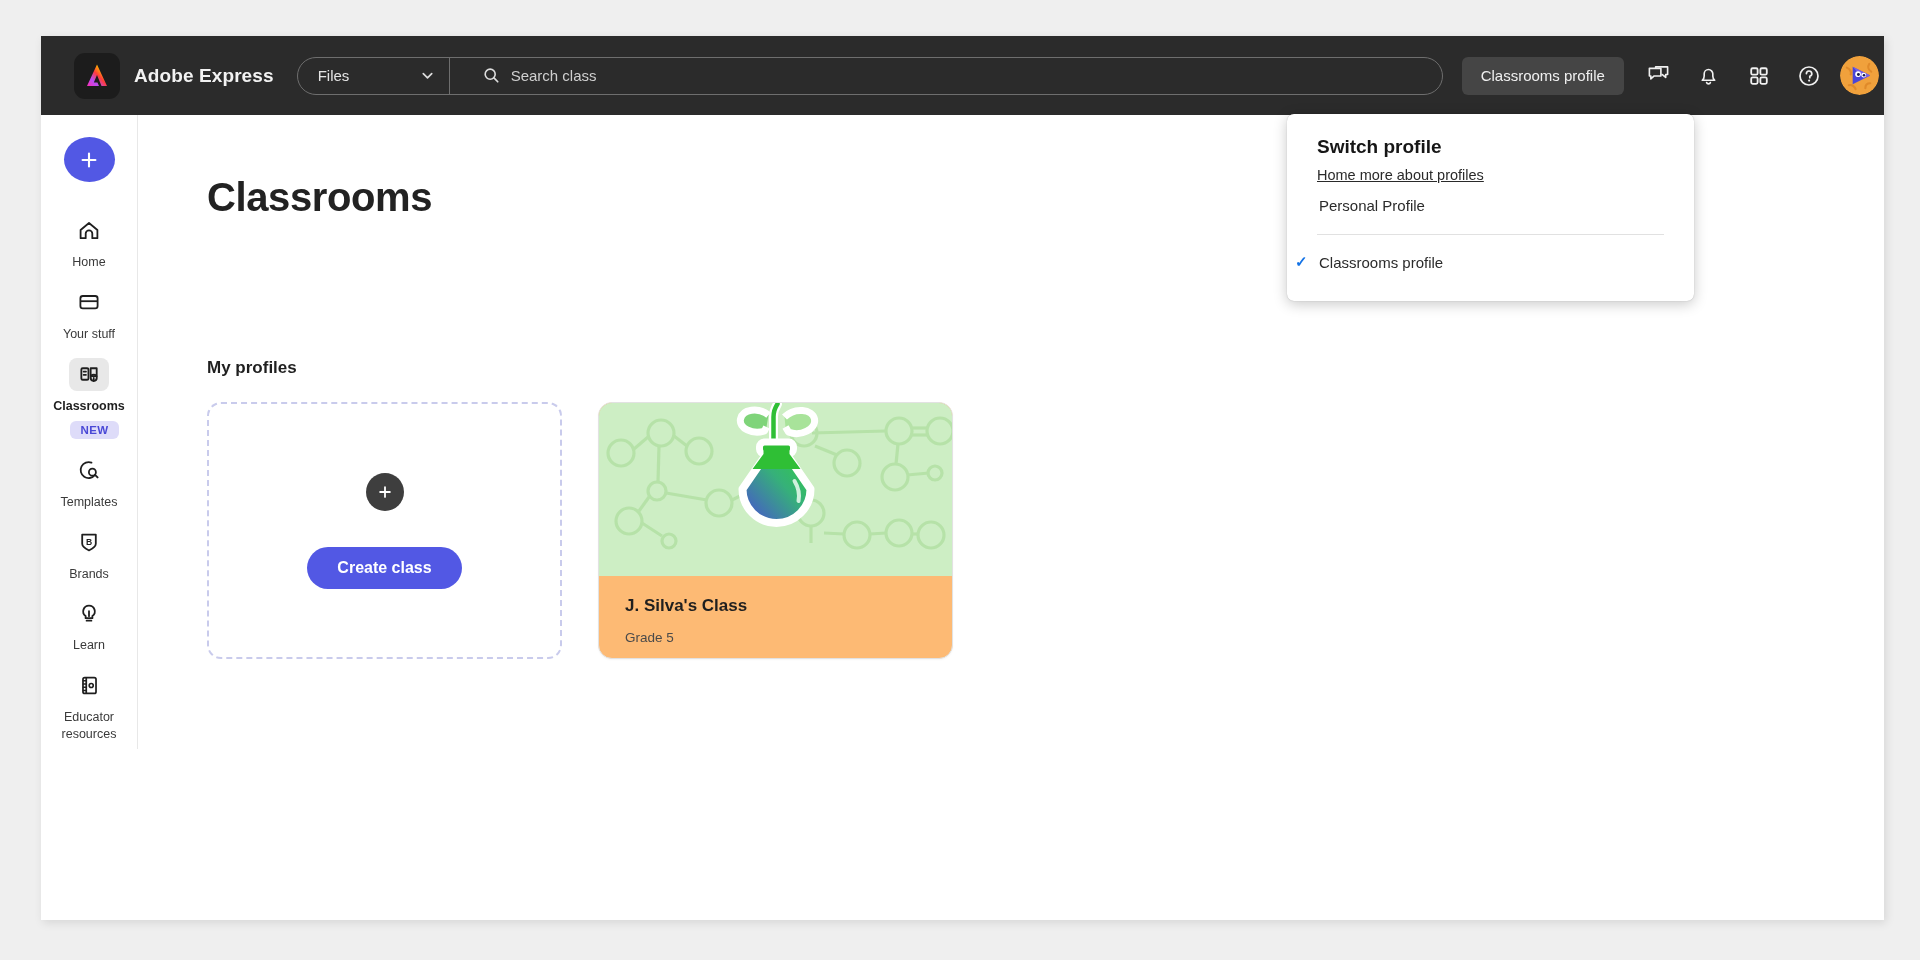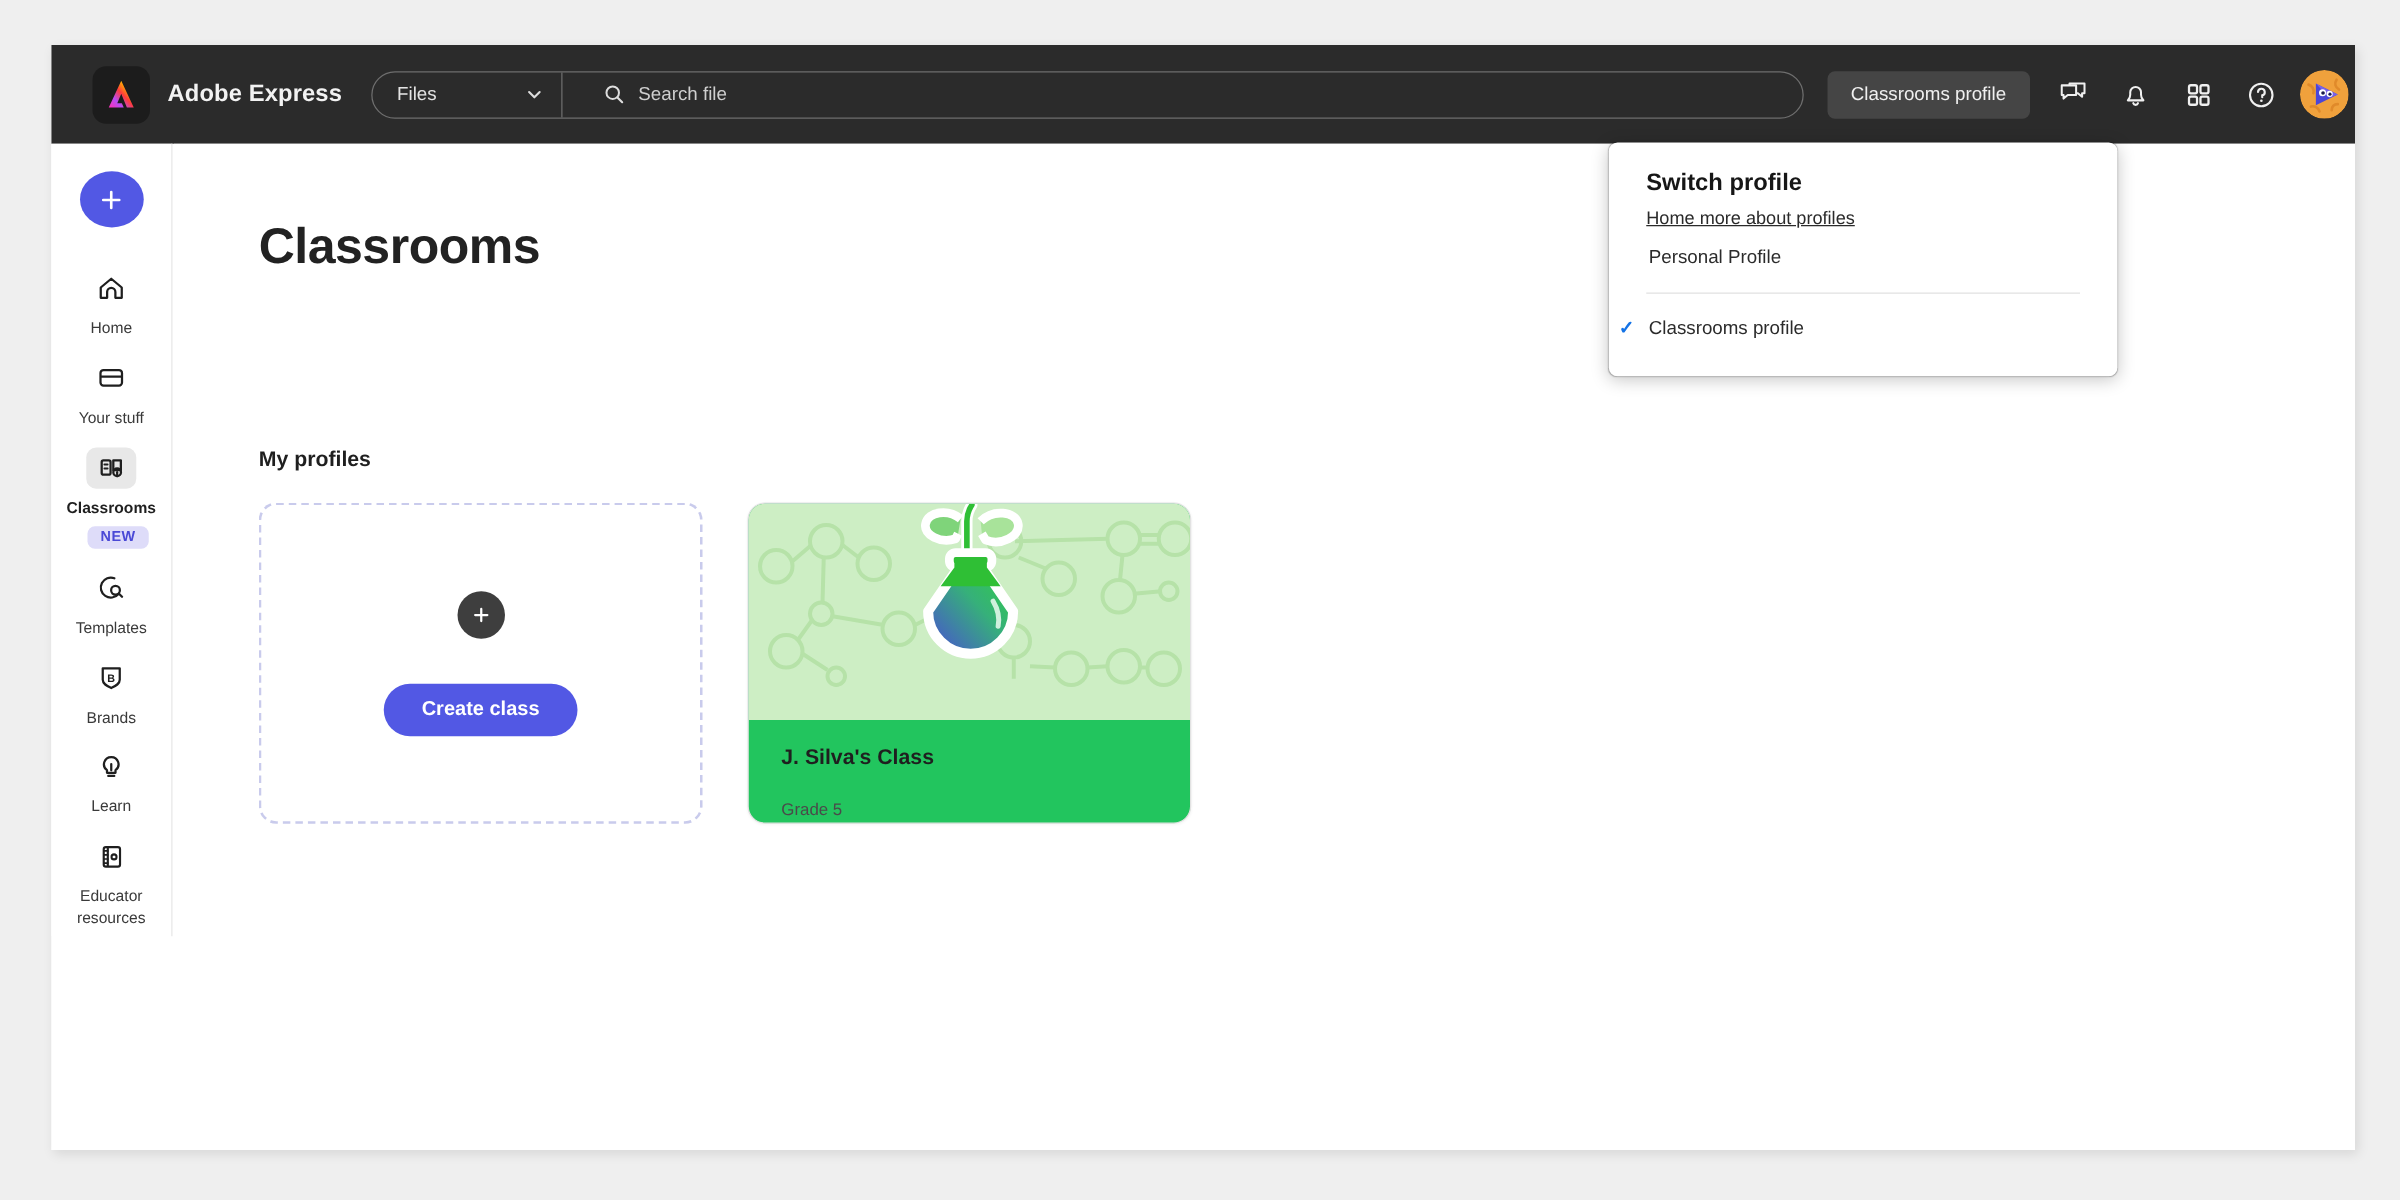--- a/index.html
+++ b/index.html
@@ -178,32 +178,32 @@
     background: #5258e4; color: #fff;
     font-size: 16px; font-weight: bold;
     padding: 12px 30px; border-radius: 24px;
     border: none; cursor: pointer;
     font-family: "Liberation Sans", sans-serif;
   }
   .class-card {
     width: 355px; height: 257px;
     border: 1px solid #e2e2e2;
     border-radius: 14px; overflow: hidden;
-    background: #22c55e; cursor: pointer;
+    background: #fdba74; cursor: pointer;
     display: flex; flex-direction: column;
     box-shadow: 0 1px 2px rgba(0,0,0,0.04);
   }
   .class-thumb {
     height: 173px; position: relative;
     background: #cdeec4; overflow: hidden;
   }
   .class-thumb svg { position: absolute; inset: 0; }
   .class-info { padding: 20px 26px 0; }
   .class-name { font-size: 17px; font-weight: bold; color: #1f1f1f; }
-  .class-grade { margin-top: 24px; font-size: 13.5px; color: #4a4a4a; }
+  .class-grade { margin-top: 14px; font-size: 13.5px; color: #4a4a4a; }
 
   
   .profile-dropdown {
     position: absolute;
     left: 1246px; top: 78px;
     width: 407px;
     background: #ffffff;
     border-radius: 7px;
     box-shadow: 0 3px 14px rgba(0,0,0,0.22), 0 0 1px rgba(0,0,0,0.3);
     padding: 22px 0 18px;
@@ -263,21 +263,21 @@
         <span>Files</span>
         <svg width="15" height="15" viewBox="0 0 16 16">
           <path d="M3.5 6 L8 10.5 L12.5 6" fill="none" stroke="#ddd" stroke-width="1.8" stroke-linecap="round" stroke-linejoin="round"></path>
         </svg>
       </div>
       <div class="search-field">
         <svg width="17" height="17" viewBox="0 0 18 18">
           <circle cx="7.6" cy="7.6" r="5.3" fill="none" stroke="#ddd" stroke-width="1.7"></circle>
           <line x1="11.6" y1="11.6" x2="15.6" y2="15.6" stroke="#ddd" stroke-width="1.8" stroke-linecap="round"></line>
         </svg>
-        <span class="search-placeholder">Search file</span>
+        <span class="search-placeholder">Search class</span>
       </div>
     </div>
 
     <div class="profile-chip">Classrooms profile</div>
 
     <div class="hdr-icons">
       <div class="hdr-icon-btn">
         <svg width="23" height="23" viewBox="0 0 24 24">
           <path d="M2.5 4.5h12v8h-7l-3.5 3v-3h-1.5z" fill="none" stroke="#f0f0f0" stroke-width="1.7" stroke-linejoin="round"></path>
           <path d="M9 4.5V3h12.5v8h-2v3l-3.5-3h-1" fill="none" stroke="#f0f0f0" stroke-width="1.7" stroke-linejoin="round"></path>

